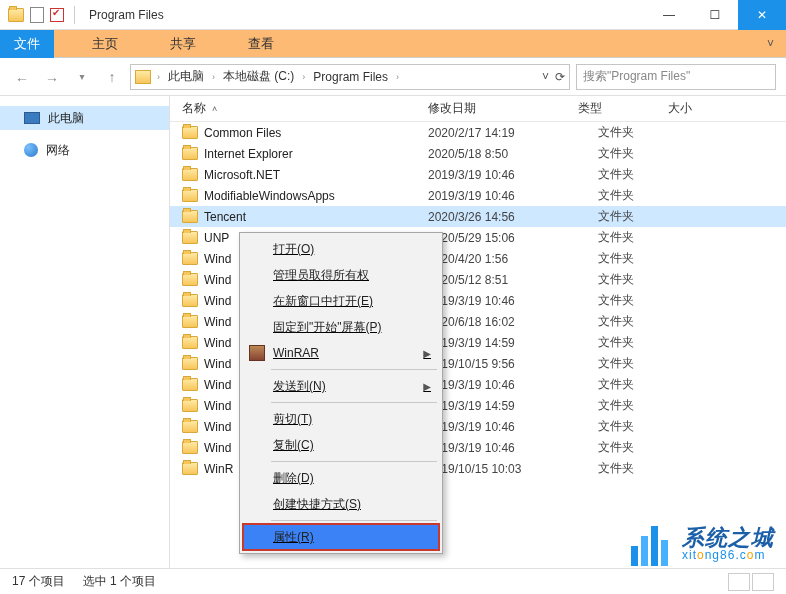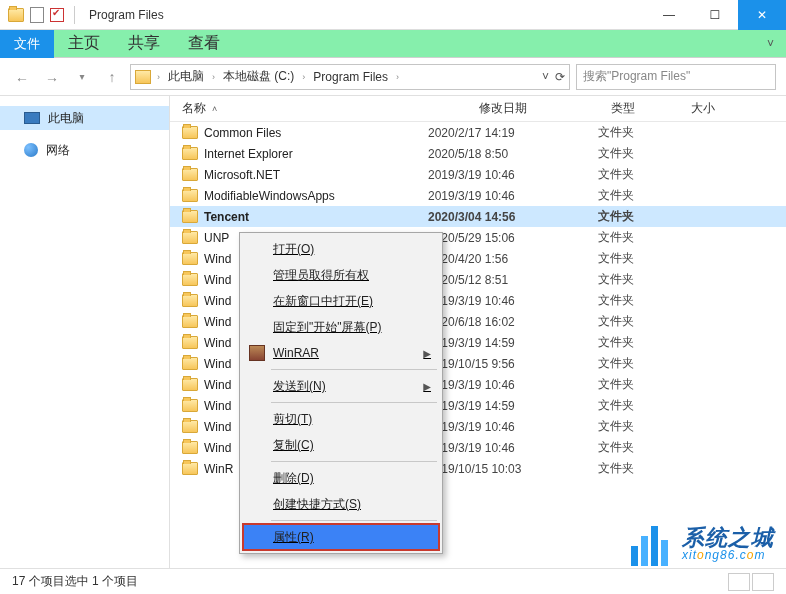--- a/index.html
+++ b/index.html
@@ -13,23 +13,23 @@
 .doc-ico { width: 14px; height: 16px; background: #fff; border: 1px solid #888; position: relative; }
 .check-ico { width: 14px; height: 14px; border: 1px solid #c33; position: relative; }
 .check-ico:after { content:"✔"; color:#c33; font-size:10px; position:absolute; top:-2px; left:1px; }
 .divider-v { width:1px; height:18px; background:#ccc; margin: 0 4px; }
 .title-text { margin-left: 4px; font-size: 12px; color: #333; }
 .win-controls { margin-left: auto; display: flex; }
 .win-btn { width: 46px; height: 30px; display: flex; align-items: center; justify-content: center; color: #333; }
 .win-btn.close { background: #1b91ea; color: #fff; width: 48px; }
 
 
-.ribbon { height: 28px; background: #86efac; display: flex; align-items: center; border-bottom: 1px solid #d0d0d0; }
+.ribbon { height: 28px; background: #fdba74; display: flex; align-items: center; border-bottom: 1px solid #d0d0d0; }
 .ribbon .file-tab { background: #1b91ea; color: #fff; height: 28px; padding: 0 14px; display: flex; align-items: center; font-size: 13px; }
-.ribbon .tab { padding: 0 14px; height: 28px; display: flex; align-items: center; font-size: 16px; color: #333; }
+.ribbon .tab { padding: 0 14px; height: 28px; display: flex; align-items: center; font-size: 13px; color: #333; margin-left: 24px; }
 .ribbon .exp { margin-left: auto; padding-right: 12px; color: #555; }
 
 
 .navbar { height: 38px; border-bottom: 1px solid #e0e0e0; display: flex; align-items: center; padding: 4px 10px; gap: 6px; }
 .nav-arrow { width: 24px; height: 24px; display:flex; align-items:center; justify-content:center; color:#888; font-size: 14px; }
 .addr { flex: 1; height: 26px; border: 1px solid #c5c5c5; display: flex; align-items: center; padding: 0 4px; gap: 2px; }
 .addr .crumb { padding: 0 6px; height: 22px; display: flex; align-items: center; font-size: 12px; color: #333; }
 .addr .sep { color: #888; font-size: 9px; }
 .addr .sm-folder { width:16px; height:14px; background:linear-gradient(#ffe9a6,#f7c65a); border:1px solid #d9a838; margin-right:4px; }
 .addr-btns { margin-left:auto; display:flex; gap:6px; color:#555; }
@@ -37,37 +37,37 @@
 
 
 .main { display: flex; height: calc(594px - 30px - 28px - 38px - 26px); }
 .sidebar { width: 170px; border-right: 1px solid #e0e0e0; padding: 10px 0; }
 .side-item { display: flex; align-items: center; gap: 8px; height: 24px; padding-left: 24px; font-size: 12px; color: #222; }
 .side-item.sel { background: #cde8ff; }
 .pc-icon { width:16px; height:12px; background:#3a7bbf; border:1px solid #2a5b8f; }
 .net-icon { width:14px; height:14px; border-radius:50%; background:radial-gradient(circle at 30% 30%, #7cc0ff, #2a7ac8); }
 
 .content { flex:1; overflow:hidden; }
-.col-headers { display:flex; height:26px; align-items:center; border-bottom:1px solid #e8e8e8; font-size:12px; color:#333; padding-left: 12px; text-align: center; }
+.col-headers { display:flex; height:26px; align-items:center; border-bottom:1px solid #e8e8e8; font-size:12px; color:#333; padding-left: 12px; }
 .col-headers .c-name { width: 246px; display:flex; align-items:center; gap:6px; }
 .col-headers .c-date { width: 150px; }
 .col-headers .c-type { width: 90px; }
 .col-headers .c-size { width: 70px; }
 .files { }
 .row { display:flex; align-items:center; height:21px; padding-left: 12px; font-size:12px; color:#222; }
 .row .c-name { width:246px; display:flex; align-items:center; gap:6px; }
 .row .c-date { width:150px; color:#444; }
 .row .c-type { width:90px; color:#444;margin-left:20px; }
 .row .c-size { width:70px; }
-.row.selected { background:#cde8ff;font-weight:bold; }
+.row.selected { background:#cde8ff; }
 .folder-icon { width:16px; height:13px; background:linear-gradient(#ffe9a6,#f7c65a); border:1px solid #d9a838; border-radius:1px; position:relative; flex-shrink:0; }
 .folder-icon:before { content:""; position:absolute; top:-3px; left:0; width:6px; height:3px; background:#f7c65a; border:1px solid #d9a838; border-bottom:none; }
 
 
-.status { height:26px; border-top:1px solid #e0e0e0; display:flex; align-items:center; padding:0 12px; font-size:12px; color:#333; }
+.status { height:26px; border-top:1px solid #e0e0e0; display:flex; align-items:center; padding:0 12px; font-size:12px; color:#333; gap: 18px; }
 .view-toggle { margin-left:auto; display:flex; gap:2px; }
 .vt { width:22px; height:18px; border:1px solid #ccc; }
 
 
 .ctx { position:absolute; left:239px; top:232px; width:204px; background:#f2f2f2; border:1px solid #a7a7a7; box-shadow: 3px 3px 6px rgba(0,0,0,0.25); padding: 3px; text-decoration: underline; }
 .ctx-item { height:26px; display:flex; align-items:center; padding-left: 30px; font-size:12px; color:#222; position:relative; }
 .ctx-item .arrow { margin-left:auto; margin-right:8px; color:#555; font-size:10px; }
 .ctx-item .ico { position:absolute; left:6px; width:16px; height:16px; }
 .ctx-sep { height:1px; background:#c8c8c8; margin: 3px 2px 3px 28px; }
 .ctx-item.highlight { outline: 2px solid #c83a2e; outline-offset:-1px; background:#3b82f6; }
@@ -76,21 +76,21 @@
 
 .watermark { position:absolute; right:12px; bottom:28px; display:flex; align-items:center; gap:9px; }
 .wm-icon { width:44px; height:44px; position:relative; }
 .wm-icon .bar { position:absolute; bottom:0; background:#1b91ea; }
 .wm-icon .b1 { left:2px; width:7px; height:20px; }
 .wm-icon .b2 { left:12px; width:7px; height:30px; background:#48b1ff; }
 .wm-icon .b3 { left:22px; width:7px; height:40px; }
 .wm-icon .b4 { left:32px; width:7px; height:26px; background:#48b1ff; }
 .wm-text { display:flex; flex-direction:column; line-height:1.05; }
 .wm-cn { font-size:22px; font-weight:bold; color:#1b5fa8; font-style:italic; letter-spacing:1px; }
-.wm-en { font-size:12px; color:#1b91ea; letter-spacing:1px;font-style:italic; }
+.wm-en { font-size:12px; color:#1b91ea; letter-spacing:1px; }
 .wm-en .o { color:#f7a400; }
 
 .chev-up { font-size:9px; color:#666; }
 </style>
 </head>
 <body>
 
 <div class="titlebar">
   <div class="qat">
     <span class="folder-ico"></span>
@@ -195,21 +195,21 @@
           </div>
           <div class="c-date">2019/3/19 10:46</div>
           <div class="c-type">文件夹</div>
           <div class="c-size"></div>
         </div>
         <div class="row selected">
           <div class="c-name">
             <span class="folder-icon"></span>
             <span>Tencent</span>
           </div>
-          <div class="c-date">2020/3/04 14:56</div>
+          <div class="c-date">2020/3/26 14:56</div>
           <div class="c-type">文件夹</div>
           <div class="c-size"></div>
         </div>
         <div class="row">
           <div class="c-name">
             <span class="folder-icon"></span>
             <span>UNP</span>
           </div>
           <div class="c-date">2020/5/29 15:06</div>
           <div class="c-type">文件夹</div>

